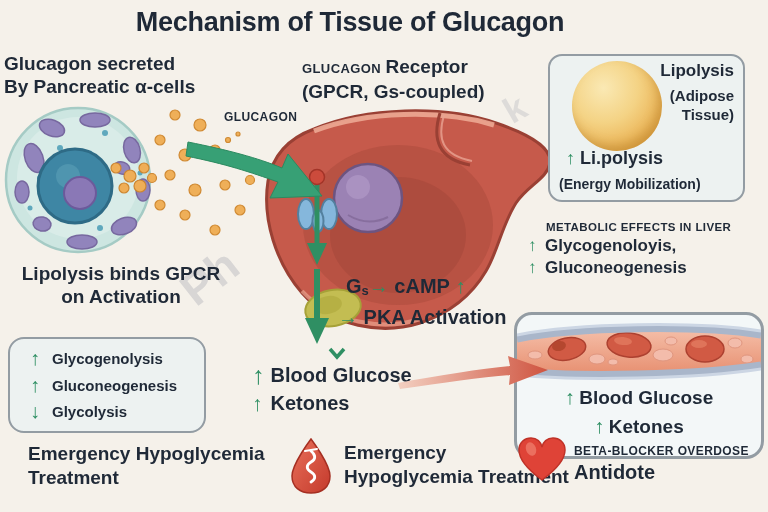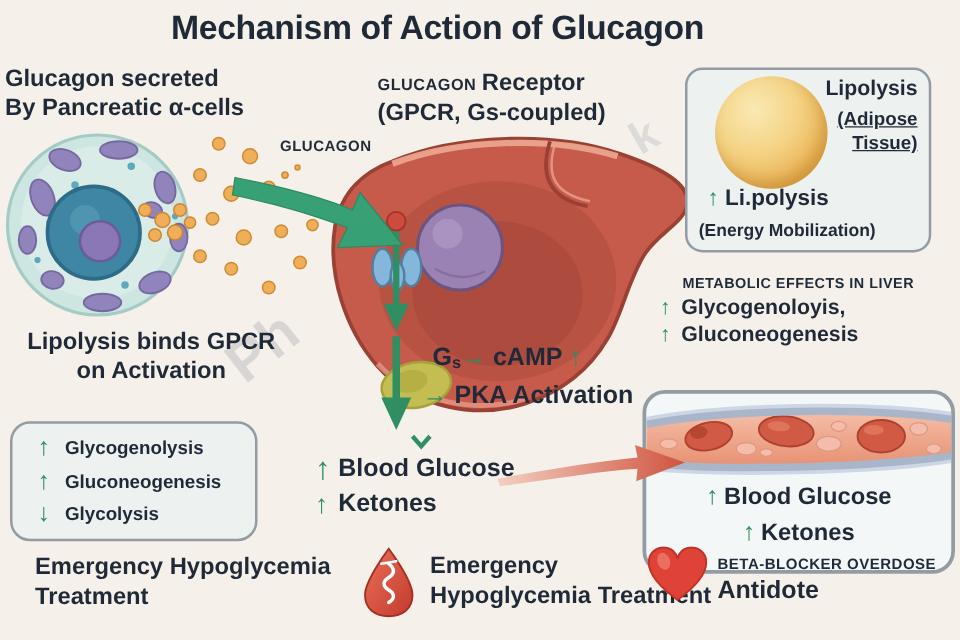--- a/index.html
+++ b/index.html
@@ -19,21 +19,21 @@
     box-shadow:inset -4px -6px 10px rgba(160,110,30,.35);}
 </style>
 </head>
 <body>
 
 <div id="canvas">
 
   <div class="abs wm" style="left:180px;top:250px;font-size:46px;transform:rotate(-38deg);">Ph</div>
   <div class="abs wm" style="left:505px;top:88px;font-size:36px;transform:rotate(-30deg);opacity:.8;">k</div>
 
-  <div class="abs txt title" style="left:0;top:7px;width:700px;text-align:center;">Mechanism of Action of Glucagon</div>
+  <div class="abs txt title" style="left:0;top:7px;width:700px;text-align:center;">Mechanism of Tissue of Glucagon</div>
 
   <div class="abs" style="left:4px;top:52px;">
     <div class="txt lbl19">Glucagon secreted</div>
     <div class="txt lbl19">By Pancreatic α-cells</div>
   </div>
 
   <div class="abs" style="left:302px;top:55px;">
     <div style="line-height:23px;">
       <span class="txt caps" style="font-size:13px;">GLUCAGON</span>
       <span class="txt" style="font-size:19px;">Receptor</span>
@@ -127,21 +127,21 @@
         <circle cx="96" cy="34" r="2"></circle>
     </g>
     <path d="M46,42 C86,50 116,58 140,68 L146,54 L180,96 L128,98 L136,82 C108,72 84,64 44,56 Z" fill="#37a075" stroke="#2c8a60" stroke-width="1"></path>
   </svg>
 
   <div class="abs txt caps" style="left:224px;top:110px;font-size:12px;">GLUCAGON</div>
 
   <div class="abs box" style="left:548px;top:54px;width:197px;height:148px;border-radius:14px;">
     <div class="abs sphere" style="left:22px;top:5px;"></div>
     <div class="abs txt" style="right:9px;top:5px;font-size:17px;">Lipolysis</div>
-    <div class="abs txt" style="right:9px;top:30px;font-size:15px;line-height:19px;text-align:right;text-decoration:underline;">
+    <div class="abs txt" style="right:9px;top:30px;font-size:15px;line-height:19px;text-align:right;">
       <div>(Adipose</div>
       <div>Tissue)</div>
     </div>
     <div class="abs" style="left:16px;top:92px;font-size:18px;">
       <span class="green txt green" style="color:#2e8f63;font-weight:800;">↑</span>
       <span class="txt">Li.polysis</span>
     </div>
     <div class="abs txt" style="left:9px;top:120px;font-size:14px;">(Energy Mobilization)</div>
   </div>
 

